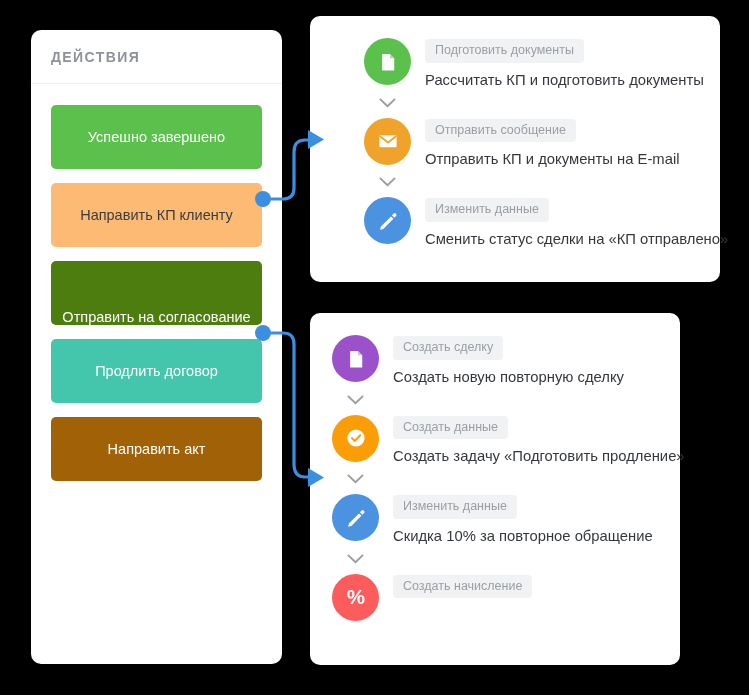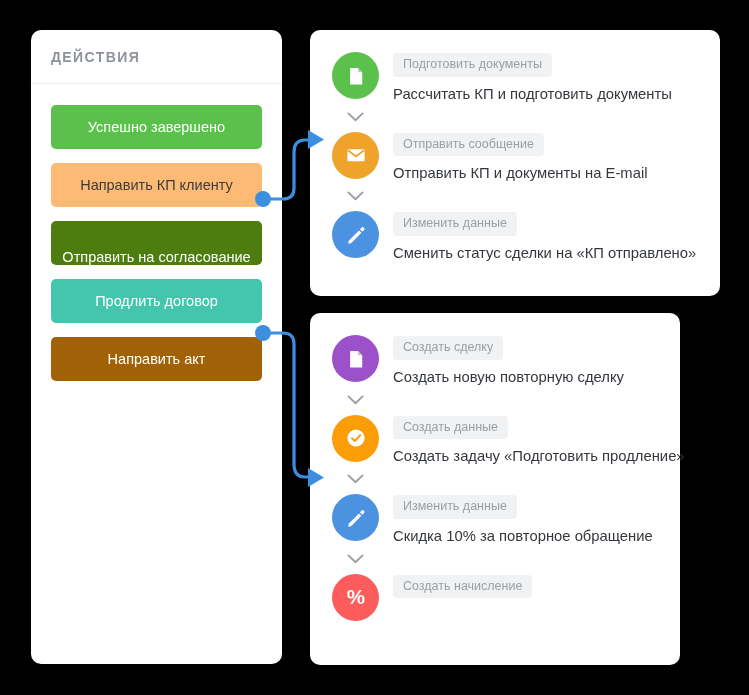--- a/index.html
+++ b/index.html
@@ -43,41 +43,42 @@
     font-size: 14px;
     font-weight: bold;
     letter-spacing: 1.4px;
     color: #8d9399;
     text-transform: uppercase;
   }
   .panel-body {
     padding: 21px 20px 0 20px;
   }
   .action-btn {
-    height: 44px;
+    height: 64px;
     border-radius: 5px;
     display: flex;
     align-items: center;
     justify-content: center;
     color: #ffffff;
     font-size: 14.5px;
     margin-bottom: 14px;
     cursor: pointer;
     user-select: none;
     text-align: center;
     padding: 0 8px;
     box-sizing: border-box;
   }
 
   
   #flow-card-1 {
     left: 310px;
-    top: 30px;
+    top: 16px;
     width: 410px;
     height: 266px;
+    padding-left: 32px;
   }
   #flow-card-2 {
     left: 310px;
     top: 313px;
     width: 370px;
     height: 352px;
   }
   .flow-body {
     padding: 22px 0 0 0;
   }

